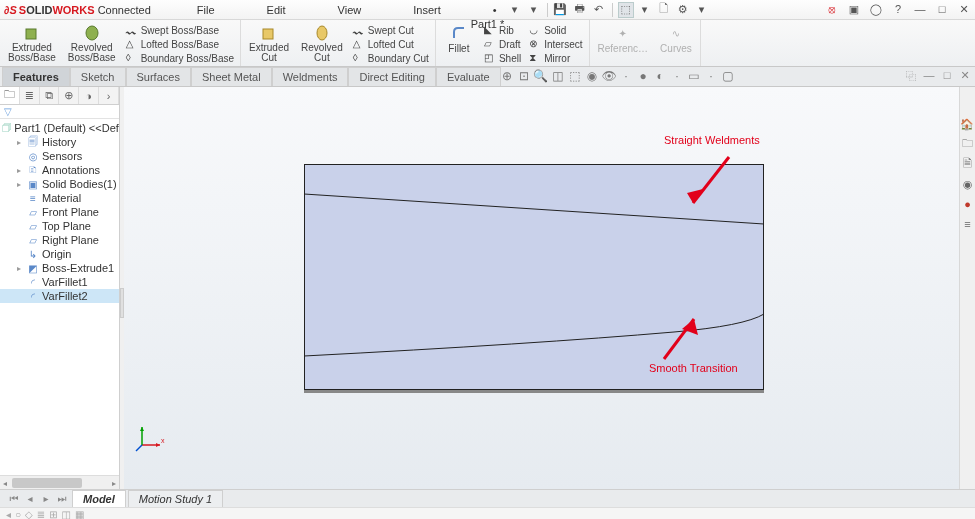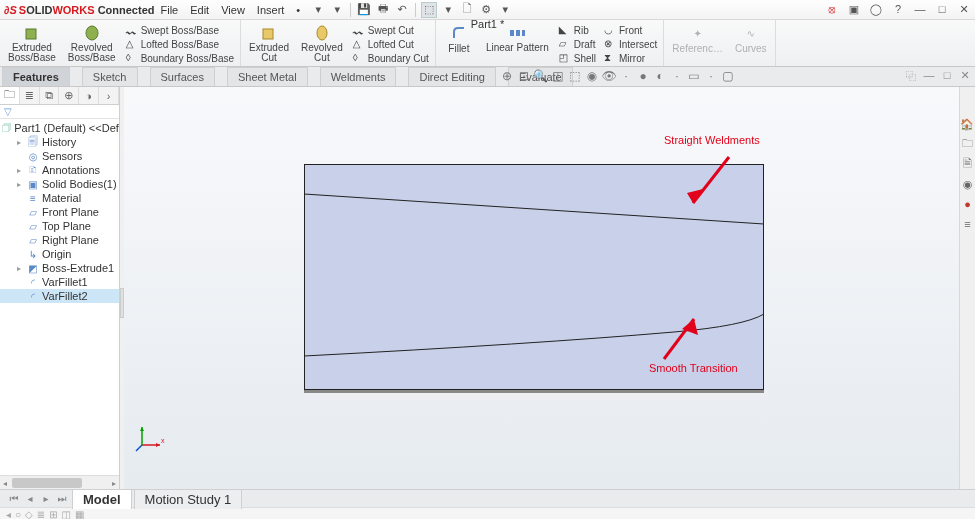--- a/index.html
+++ b/index.html
@@ -1,38 +1,38 @@
 <!DOCTYPE html>
 <html><head>
 <meta charset="utf-8">
 <style>
   * { box-sizing: border-box; margin: 0; padding: 0; font-family: "Segoe UI", Tahoma, sans-serif; }
   body { width: 975px; height: 519px; background: #fff; font-size: 11px; color: #333; overflow: hidden; position: relative; }
   .menubar { height: 20px; background: linear-gradient(#fefefe,#f3f3f3); display: flex; align-items: center; padding: 0 4px; border-bottom: 1px solid #d8d8d8; }
   .menubar .logo { color:#d71920; font-weight:bold; font-style:italic; font-size:11px; margin-right:2px;}
   .menubar .logo-txt { font-weight:bold; font-size:11px;}
   .menubar .logo-txt .red{color:#d71920;}
-  .menubar .menu-item { padding: 0 6px; cursor: default; }
+  .menubar .menu-item { padding: 0 6px; cursor: default; margin-left: 40px; }
   .menubar .qat { display:flex; align-items:center; gap:3px; margin-left:4px;}
   .qat-btn { width:16px; height:16px; display:flex; align-items:center; justify-content:center; color:#555;}
   .qat-sep{width:1px;height:14px;background:#ccc;margin:0 2px;}
   .doc-title{position:absolute;left:50%;transform:translateX(-50%);top:18px;font-size:11px;}
   .win-controls{position:absolute;right:4px;top:2px;display:flex;gap:8px;align-items:center;}
   .win-controls span{width:14px;height:14px;display:flex;align-items:center;justify-content:center;color:#555;}
   .ribbon { height: 47px; background: linear-gradient(#f9f9f9,#eef0f2); display:flex; border-bottom:1px solid #c8c8c8;}
   .r-btn{display:flex;flex-direction:column;align-items:center;justify-content:center;padding:2px 6px;font-size:10px;color:#444;min-width:42px;}
   .r-btn .ic{width:18px;height:18px;margin-bottom:1px;display:flex;align-items:center;justify-content:center;}
   .r-group{display:flex;align-items:flex-start;border-right:1px solid #dcdcdc;padding:2px 2px;}
   .r-stack{display:flex;flex-direction:column;justify-content:center;gap:0px;font-size:10px;color:#444;padding:1px 4px;}
   .r-stack .row{display:flex;align-items:center;gap:3px;height:14px;white-space:nowrap;}
   .r-stack .row .ric{width:12px;height:12px;display:inline-block;}
   .r-btn.disabled, .r-stack .row.disabled{color:#b0b0b0;}
   .r-btn.active{background:#e8ecf0;border:1px solid #b8c8d8;}
   .cmd-tabs{height:20px;background:#e9ebed;display:flex;align-items:flex-end;border-bottom:1px solid #c8c8c8;padding-left:2px;position:relative;}
-  .cmd-tab{padding:3px 10px;font-size:11px;background:#e3e5e7;border:1px solid #cfcfcf;border-bottom:none;margin-right:12px;color:#555;cursor:default;text-align:right;}
+  .cmd-tab{padding:3px 10px;font-size:11px;background:#e3e5e7;border:1px solid #cfcfcf;border-bottom:none;margin-right:0px;color:#555;cursor:default;text-align:right;}
   .cmd-tab.active{background:#d0d4d8;font-weight:bold;color:#333;}
   .headsup{position:absolute;right:240px;top:2px;display:flex;gap:3px;align-items:center;}
   .headsup span{width:14px;height:14px;color:#777;display:flex;align-items:center;justify-content:center;font-size:12px;}
   .doc-wincontrols{position:absolute;right:4px;top:2px;display:flex;gap:6px;}
   .doc-wincontrols span{width:12px;height:12px;color:#888;display:flex;align-items:center;justify-content:center;font-size:11px;}
   .main{display:flex;height:402px;}
   .fm-panel{width:120px;border-right:1px solid #cfcfcf;display:flex;flex-direction:column;background:#fff;}
   .fm-tabs{height:18px;display:flex;border-bottom:1px solid #cfcfcf;background:#f3f3f3;}
   .fm-tabs span{flex:1;display:flex;align-items:center;justify-content:center;font-size:11px;color:#666;border-right:1px solid #ddd;}
   .fm-tabs span.active{background:#fff;color:#333;}
@@ -51,33 +51,33 @@
   .splitter .grip{position:absolute;left:0;top:50%;width:4px;height:30px;background:#e0e0e0;border:1px solid #ccc;}
   .gfx{flex:1;background:linear-gradient(#f8f9fb,#e6ebf0);position:relative;}
   .model{position:absolute;left:180px;top:77px;width:460px;height:230px;}
   .model-body{position:absolute;left:0;top:0;width:460px;height:226px;background:#c9d1ea;border:1px solid #222;}
   .annotation{position:absolute;color:#e2001a;font-size:11px;font-weight:500;}
   .triad{position:absolute;left:10px;bottom:36px;width:30px;height:30px;}
   .right-rail{width:16px;background:#f0f0f0;border-left:1px solid #d8d8d8;display:flex;flex-direction:column;align-items:center;padding-top:30px;gap:6px;}
   .right-rail span{width:14px;height:14px;color:#666;display:flex;align-items:center;justify-content:center;font-size:11px;}
   .model-tabs{height:18px;background:#e9ebed;border-top:1px solid #cfcfcf;display:flex;align-items:center;padding-left:6px;gap:0;}
   .mt-btn{width:16px;height:14px;display:flex;align-items:center;justify-content:center;color:#888;font-size:10px;}
-  .mt-tab{padding:2px 10px;background:#fff;border:1px solid #cfcfcf;border-bottom:none;font-size:13px;margin-left:2px;}
+  .mt-tab{padding:2px 10px;background:#fff;border:1px solid #cfcfcf;border-bottom:none;font-size:11px;margin-left:2px;font-style:italic;}
   .mt-tab.inactive{background:#eceef0;}
   .timeline{height:14px;background:#f5f5f5;border-top:1px solid #ddd;display:flex;align-items:center;padding-left:6px;gap:4px;}
   .timeline span{color:#aaa;font-size:10px;}
   svg{overflow:visible;}
 </style>
 </head>
 <body>
 
 <div class="menubar">
   <span class="logo">∂S</span>
   <span class="logo-txt">
-    <span class="red">S</span><span>OLID</span><span class="red">WORKS</span><span style="font-weight:bold"> Connected</span>
+    <span class="red">S</span><span>OLID</span><span class="red">WORKS</span><span style="font-weight:normal"> Connected</span>
   </span>
   <span class="menu-item">File</span>
   <span class="menu-item">Edit</span>
   <span class="menu-item">View</span>
   <span class="menu-item">Insert</span>
   <span class="menu-item">•</span>
   <div class="qat">
     <span class="qat-btn">▾</span>
     <span class="qat-btn">▾</span>
     <span class="qat-sep"></span>
@@ -174,48 +174,38 @@
   </div>
   <div class="r-group">
     <div class="r-btn">
         <span class="ic">
           <svg width="18" height="18">
             <path d="M4 14 L4 8 Q4 4 8 4 L14 4" fill="none" stroke="#5a88c8" stroke-width="2"></path>
           </svg>
         </span>
         <span>Fillet</span>
       </div>
-    <div class="r-btn">
-        <span class="ic">
-          <svg width="18" height="18">
-            <rect x="2" y="6" width="4" height="6" fill="#5a88c8"></rect>
-            <rect x="8" y="6" width="4" height="6" fill="#5a88c8"></rect>
-            <rect x="14" y="6" width="3" height="6" fill="#5a88c8"></rect>
-          </svg>
-        </span>
-        <span style="white-space:pre-line;text-align:center;line-height:1;">Linear Pattern</span>
-      </div>
     <div class="r-stack">
       <div class="row">
           <span class="ric">◣</span>
           <span>Rib</span>
         </div>
       <div class="row">
           <span class="ric">▱</span>
           <span>Draft</span>
         </div>
       <div class="row">
           <span class="ric">◰</span>
           <span>Shell</span>
         </div>
     </div>
     <div class="r-stack">
       <div class="row">
           <span class="ric">◡</span>
-          <span>Front</span>
+          <span>Solid</span>
         </div>
       <div class="row">
           <span class="ric">⊗</span>
           <span>Intersect</span>
         </div>
       <div class="row">
           <span class="ric">⧗</span>
           <span>Mirror</span>
         </div>
     </div>

